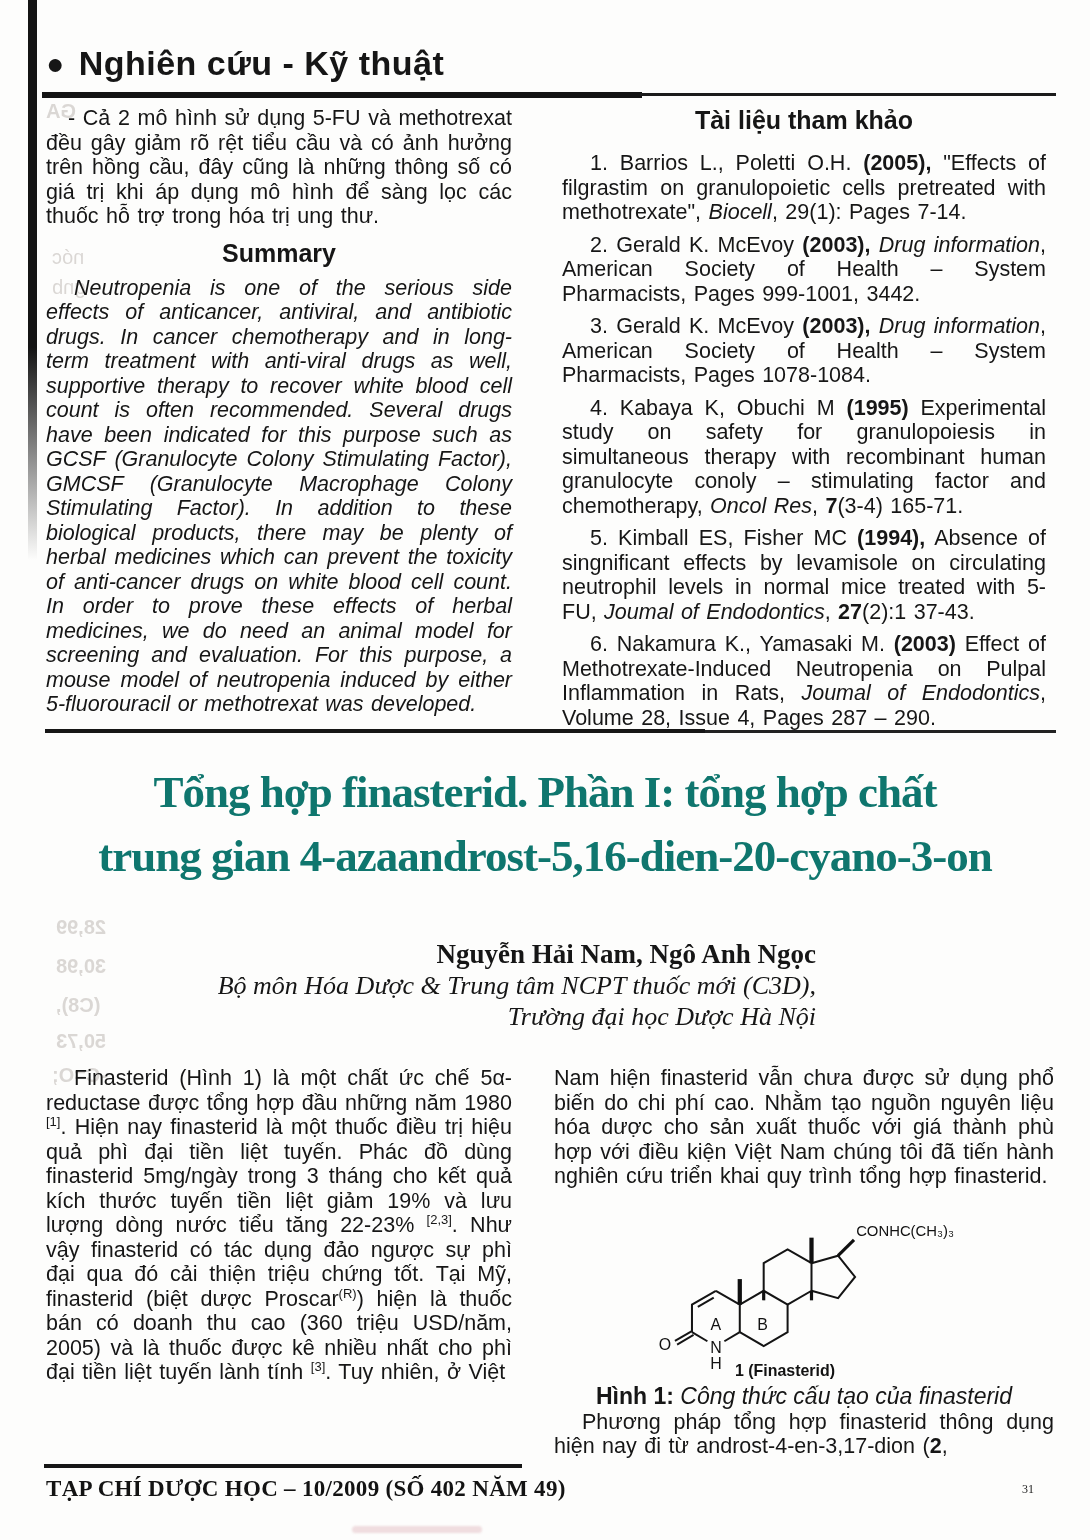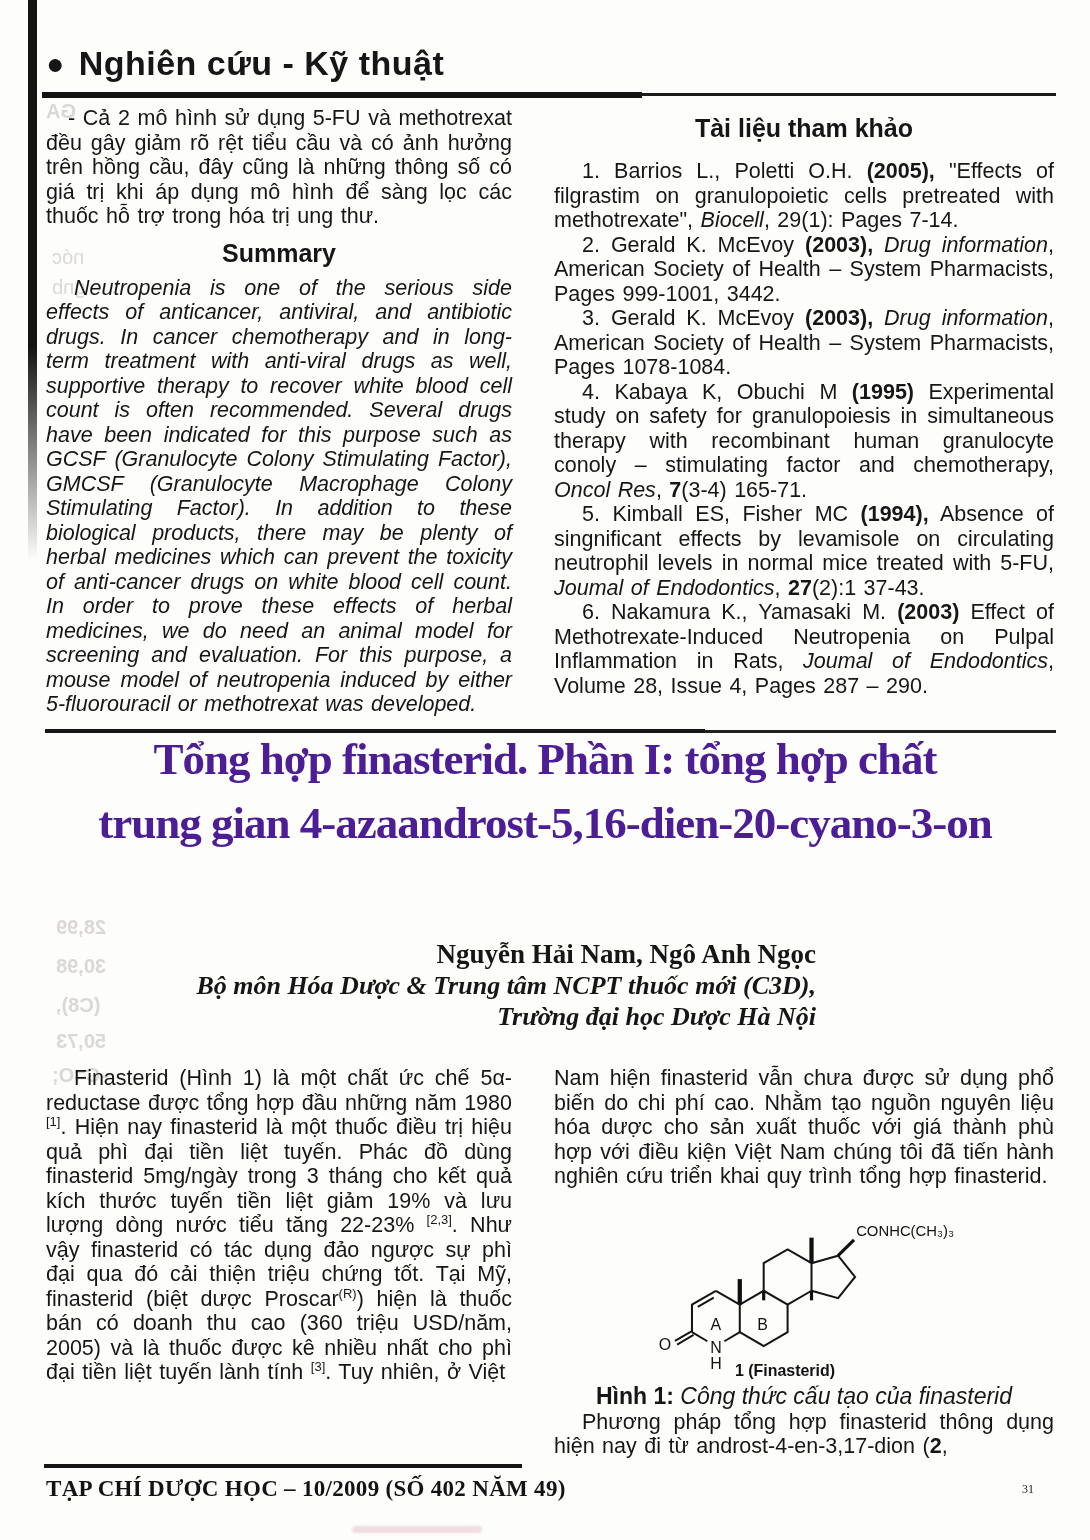--- a/index.html
+++ b/index.html
@@ -21,36 +21,36 @@
   
   .cols-top{position:absolute;left:46px;top:106px;width:1008px;display:flex;gap:42px;}
   .cols-bottom{position:absolute;left:46px;top:1066px;width:1008px;display:flex;gap:42px;}
   .col-l{width:466px;}
   .col-r{width:500px;}
   p{margin:0;}
   .body-text{font-size:21.5px;line-height:24.5px;text-align:justify;word-spacing:1.5px;}
   .indent{text-indent:28px;}
   .ital{font-style:italic;}
   .center-head{font-size:25px;font-weight:bold;text-align:center;margin:10px 0 8px 0;}
-  .refs p{margin:0;}
+  .refs p{margin:8px;}
   .sub-head{font-size:25px;font-weight:bold;margin:0 0 6px 38px;}
   .seg-b{font-weight:bold;}
   .seg-i{font-style:italic;}
   .seg-sup{vertical-align:super;font-size:13px;line-height:0;}
   
   .mid-rule-l{position:absolute;left:45px;top:729px;width:660px;height:4px;background:#161616;}
   .mid-rule-r{position:absolute;left:705px;top:730px;width:351px;height:3px;background:#222;}
   
-  .article-title{position:absolute;left:0;top:727px;width:1090px;text-align:center;
+  .article-title{position:absolute;left:0;top:760px;width:1090px;text-align:center;
                  font-family:"Liberation Serif","DejaVu Serif",serif;font-weight:bold;
-                 font-size:45px;line-height:64px;letter-spacing:-1px;color:#4c1d95;}
+                 font-size:45px;line-height:64px;letter-spacing:-1px;color:#0f766e;}
   .byline{position:absolute;left:0;top:938px;width:918px;text-align:right;padding-right:102px;
           box-sizing:border-box;font-family:"Liberation Serif","DejaVu Serif",serif;}
   .authors{font-size:27px;font-weight:bold;line-height:32px;}
-  .affil{font-size:26px;font-style:italic;line-height:31px;font-weight:bold;}
+  .affil{font-size:26px;font-style:italic;line-height:31px;}
   
   .figure-wrap{margin:4px 0 0 96px;width:340px;}
   .fig-caption{font-size:23px;text-align:center;margin-top:0px;}
   .fig-caption .cap-b{font-weight:bold;font-style:normal;}
   .fig-caption .cap-i{font-style:italic;}
   
   .footer-rule{position:absolute;left:44px;top:1464px;width:478px;height:4px;background:#161616;}
   .footer-text{position:absolute;left:46px;top:1476px;font-family:"Liberation Serif","DejaVu Serif",serif;
                font-weight:bold;font-size:23px;letter-spacing:.3px;color:#131313;}
   .page-num{position:absolute;right:56px;top:1482px;font-family:Liberation Serif, serif;
@@ -83,21 +83,21 @@
   <div class="header-rule-thick"></div>
   <div class="header-rule-thin"></div>
 
   <div class="cols-top">
     <div class="col-l">
       <p class="body-text indent" style="text-indent:22px;">- Cả 2 mô hình sử dụng 5-FU và methotrexat đều gây giảm rõ rệt tiểu cầu và có ảnh hưởng trên hồng cầu, đây cũng là những thông số có giá trị khi áp dụng mô hình để sàng lọc các thuốc hỗ trợ trong hóa trị ung thư.</p>
       <div class="center-head">Summary</div>
       <p class="body-text indent ital">Neutropenia is one of the serious side effects of anticancer, antiviral, and antibiotic drugs. In cancer chemotherapy and in long-term treatment with anti-viral drugs as well, supportive therapy to recover white blood cell count is often recommended. Several drugs have been indicated for this purpose such as GCSF (Granulocyte Colony Stimulating Factor), GMCSF (Granulocyte Macrophage Colony Stimulating Factor). In addition to these biological products, there may be plenty of herbal medicines which can prevent the toxicity of anti-cancer drugs on white blood cell count. In order to prove these effects of herbal medicines, we do need an animal model for screening and evaluation. For this purpose, a mouse model of neutropenia induced by either 5-fluorouracil or methotrexat was developed.</p>
     </div>
     <div class="col-r refs">
-      <div class="center-head" style="margin-top:8px;margin-bottom:16px;">Tài liệu tham khảo</div>
+      <div class="center-head" style="margin-top:0;margin-bottom:16px;">Tài liệu tham khảo</div>
       <p class="body-text indent"><span>1. Barrios L., Poletti O.H. </span><span class="seg-b">(2005),</span><span> "Effects of filgrastim on granulopoietic cells pretreated with methotrexate", </span><span class="seg-i">Biocell</span><span>, 29(1): Pages 7-14.</span></p>
       <p class="body-text indent"><span>2. Gerald K. McEvoy </span><span class="seg-b">(2003),</span><span> </span><span class="seg-i">Drug information</span><span>, American Society of Health – System Pharmacists, Pages 999-1001, 3442.</span></p>
       <p class="body-text indent"><span>3. Gerald K. McEvoy </span><span class="seg-b">(2003),</span><span> </span><span class="seg-i">Drug information</span><span>, American Society of Health – System Pharmacists, Pages 1078-1084.</span></p>
       <p class="body-text indent"><span>4. Kabaya K, Obuchi M </span><span class="seg-b">(1995)</span><span> Experimental study on safety for granulopoiesis in simultaneous therapy with recombinant human granulocyte conoly – stimulating factor and chemotherapy, </span><span class="seg-i">Oncol Res</span><span>, </span><span class="seg-b">7</span><span>(3-4) 165-71.</span></p>
       <p class="body-text indent"><span>5. Kimball ES, Fisher MC </span><span class="seg-b">(1994),</span><span> Absence of singnificant effects by levamisole on circulating neutrophil levels in normal mice treated with 5-FU, </span><span class="seg-i">Joumal of Endodontics</span><span>, </span><span class="seg-b">27</span><span>(2):1 37-43.</span></p>
       <p class="body-text indent"><span>6. Nakamura K., Yamasaki M. </span><span class="seg-b">(2003)</span><span> Effect of Methotrexate-Induced Neutropenia on Pulpal Inflammation in Rats, </span><span class="seg-i">Joumal of Endodontics</span><span>, Volume 28, Issue 4, Pages 287 – 290.</span></p>
     </div>
   </div>
 
   <div class="mid-rule-l"></div>

